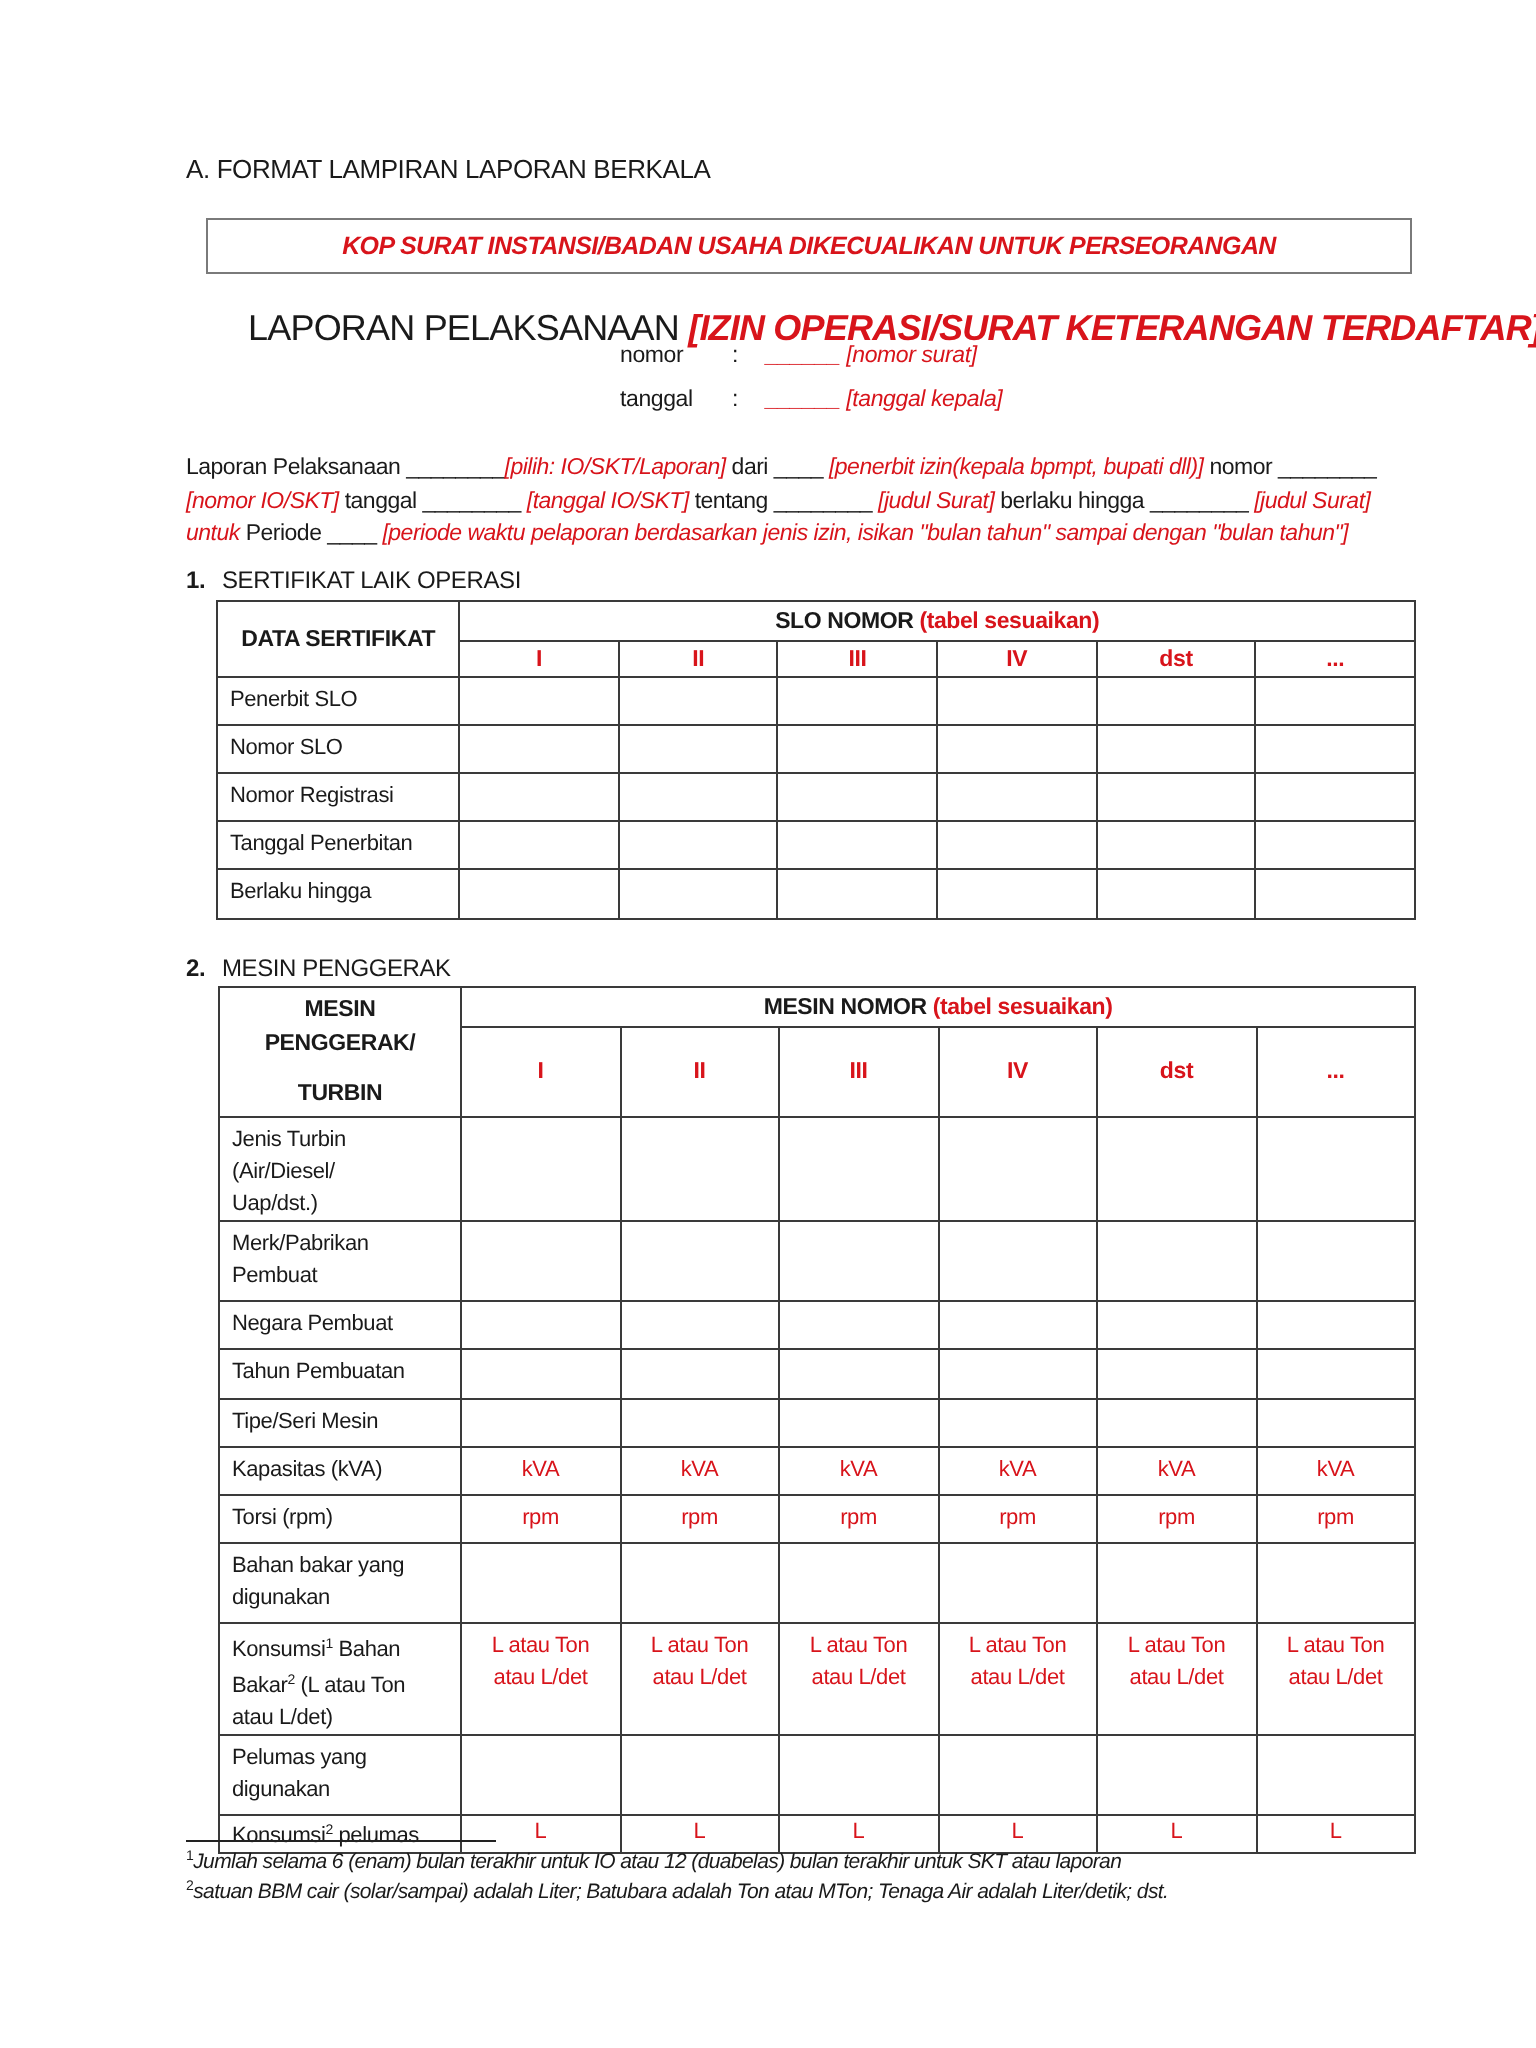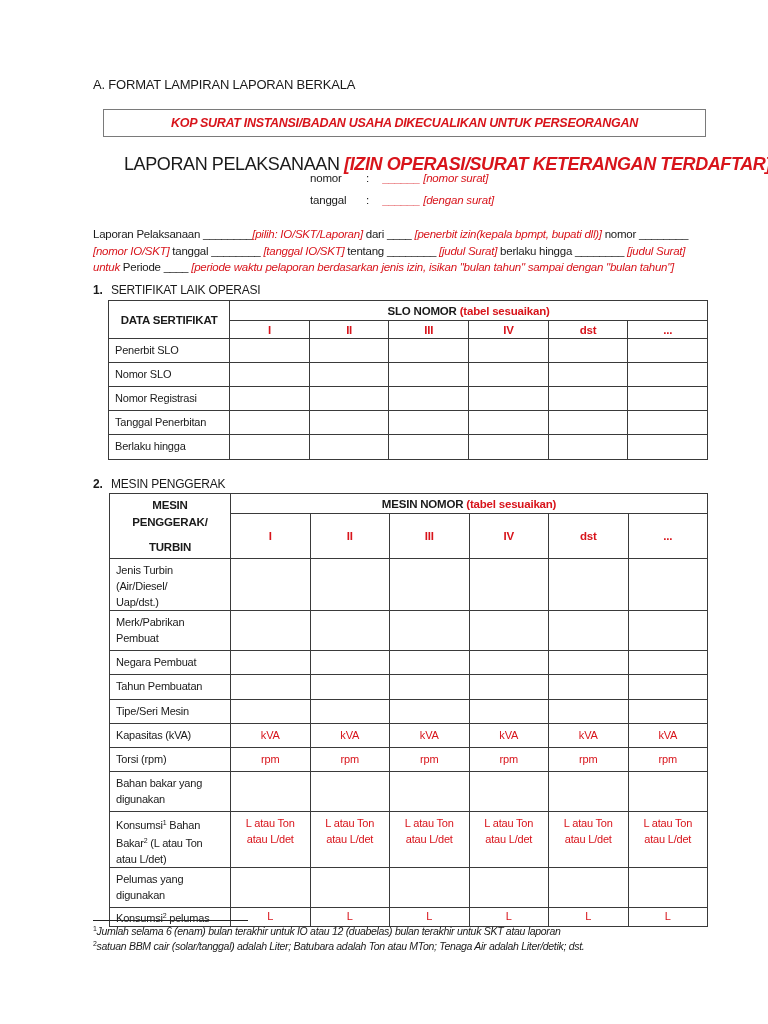--- a/index.html
+++ b/index.html
@@ -65,21 +65,21 @@
 </div>
 
 <div class="abs title">
   <span>LAPORAN PELAKSANAAN </span><span class="red">[IZIN OPERASI/SURAT KETERANGAN TERDAFTAR]</span>
 </div>
 
 <div class="abs meta" style="top:172px;">
   <span class="k">nomor</span><span class="c">:</span><span class="v red">______ [nomor surat]</span>
 </div>
 <div class="abs meta" style="top:194px;">
-  <span class="k">tanggal</span><span class="c">:</span><span class="v red">______ [dengan surat]</span>
+  <span class="k">tanggal</span><span class="c">:</span><span class="v red">______ [tanggal kepala]</span>
 </div>
 
 <div class="abs para">
   <span>Laporan Pelaksanaan ________</span><span class="red">[pilih: IO/SKT/Laporan]</span><span> dari ____ </span><span class="red">[penerbit izin(kepala bpmpt, bupati dll)]</span><span> nomor ________ </span><span class="red">[nomor IO/SKT]</span><span> tanggal ________ </span><span class="red">[tanggal IO/SKT]</span><span> tentang ________ </span><span class="red">[judul Surat]</span><span> berlaku hingga ________ </span><span class="red">[judul Surat] untuk</span><span> Periode ____ </span><span class="red">[periode waktu pelaporan berdasarkan jenis izin, isikan "bulan tahun" sampai dengan "bulan tahun"]</span>
 </div>
 
 <div class="abs sec-title" style="left:93px; top:283px;">
   <span class="num">1.</span><span>SERTIFIKAT LAIK OPERASI</span>
 </div>
 
@@ -330,14 +330,14 @@
     <td class="unit" style="padding-top:0;">L</td>
   </tr>
 </tbody>
   </table>
 
 <div class="abs fn-rule"></div>
 <div class="abs fn" style="top:925px;">
   <sup>1</sup><span>Jumlah selama 6 (enam) bulan terakhir untuk IO atau 12 (duabelas) bulan terakhir untuk SKT atau laporan</span>
 </div>
 <div class="abs fn" style="top:940px;">
-  <sup>2</sup><span>satuan BBM cair (solar/tanggal) adalah Liter; Batubara adalah Ton atau MTon; Tenaga Air adalah Liter/detik; dst.</span>
+  <sup>2</sup><span>satuan BBM cair (solar/sampai) adalah Liter; Batubara adalah Ton atau MTon; Tenaga Air adalah Liter/detik; dst.</span>
 </div>
 
 </body></html>

